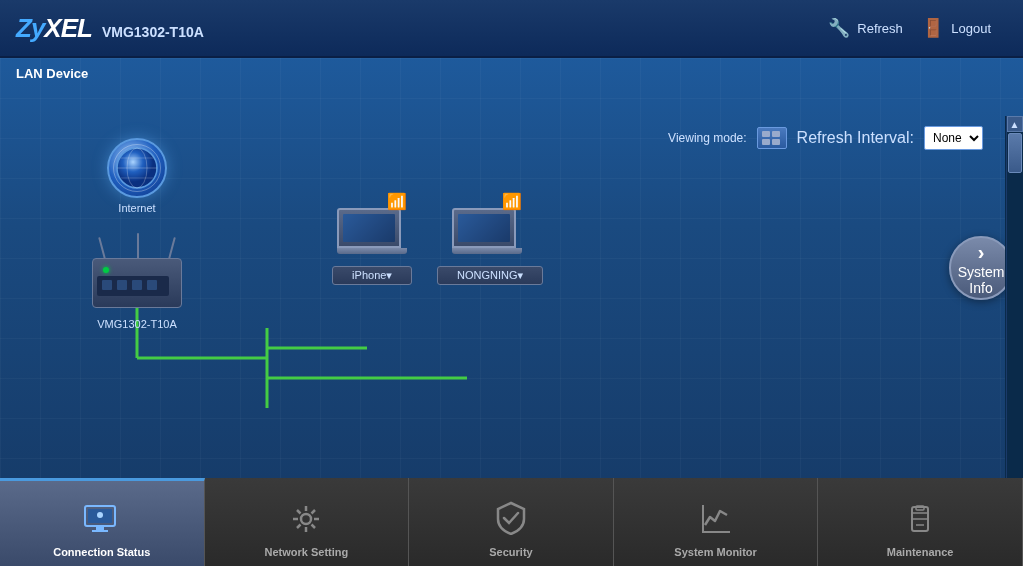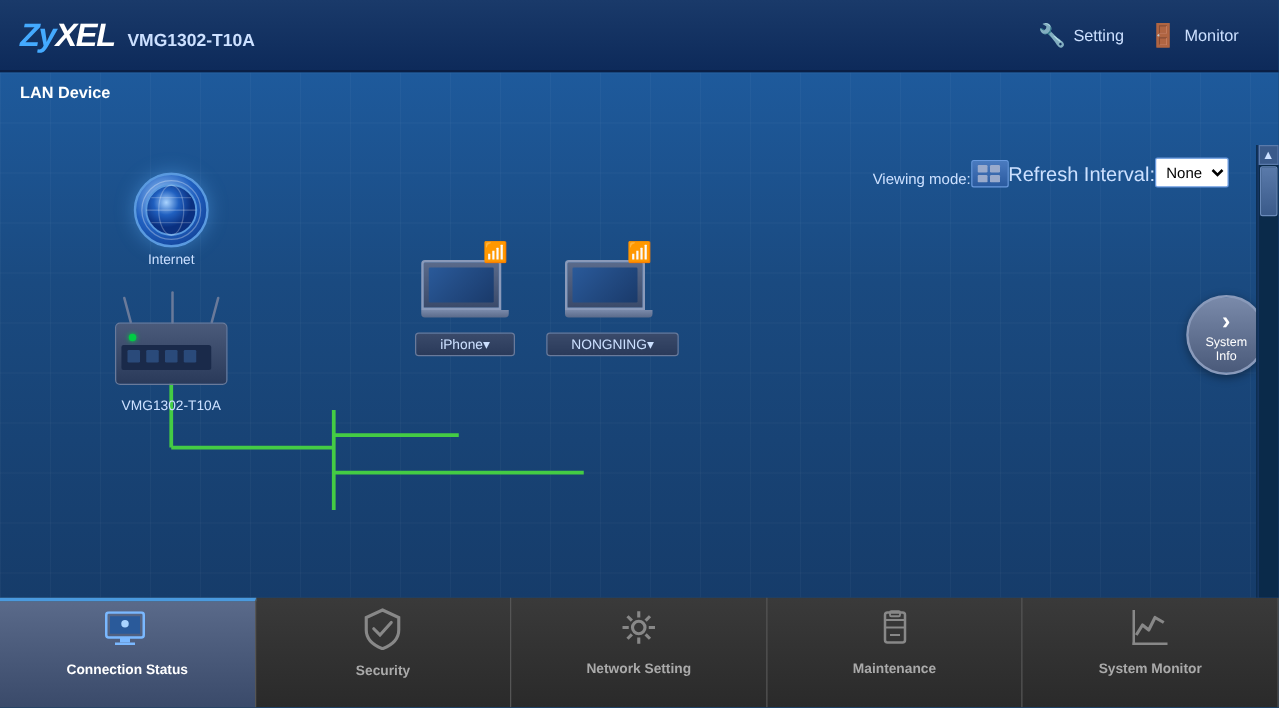--- a/index.html
+++ b/index.html
@@ -86,21 +86,22 @@
       display: flex;
       align-items: center;
       padding: 8px 16px;
       gap: 12px;
     }
     #toolbar-right {
       position: absolute;
       right: 40px;
       top: 68px;
       display: flex;
-      align-items: flex-end;
+      align-items: center;
+      gap: 10px;
     }
     #view-icon-btn {
       width: 30px;
       height: 22px;
       background: linear-gradient(to bottom, #4a7abf, #2a5a9f);
       border: 1px solid #6a9adf;
       border-radius: 2px;
       cursor: pointer;
       display: flex;
       align-items: center;
@@ -362,21 +363,21 @@
       height: 88px;
       background: linear-gradient(to bottom, #3a3a3a, #2a2a2a);
       display: flex;
       align-items: stretch;
     }
     .tab-item {
       flex: 1;
       display: flex;
       flex-direction: column;
       align-items: center;
-      justify-content: flex-start;
+      justify-content: flex-end;
       gap: 4px;
       cursor: pointer;
       border-right: 1px solid #555;
       padding: 8px 4px;
     }
     .tab-item.active {
       background: linear-gradient(to bottom, #5a6a8a, #3a4a6a);
       border-top: 3px solid #4a9adf;
     }
     .tab-icon {
@@ -403,25 +404,25 @@
 <div id="header">
   <div id="logo-area">
     <div id="logo-text">
       <span id="logo-zy">Zy</span><span id="logo-xel">XEL</span>
     </div>
     <span id="model-name">VMG1302-T10A</span>
   </div>
   <div id="header-right">
     <a class="header-btn">
       <span class="header-btn-icon">🔧</span>
-      <span>Setting</span>
+      <span>Refresh</span>
     </a>
     <a class="header-btn">
       <span class="header-btn-icon">🚪</span>
-      <span>Monitor</span>
+      <span>Logout</span>
     </a>
   </div>
 </div>
 
 <div id="main">
 
   <div id="toolbar">
     <span style="color:#fff;font-size:13px;font-weight:bold;">LAN Device</span>
   </div>
 
@@ -516,21 +517,21 @@
         </div>
         <div class="laptop-base"></div>
       </div>
       <div class="device-label">NONGNING▾</div>
     </div>
 
   </div>
 
   <div id="system-info-btn">
     <span class="arrow-right">›</span>
-    <span style="font-size:10px;text-align:center;">System<br>Info</span>
+    <span style="font-size:14px;text-align:center;">System<br>Info</span>
   </div>
 
   <div id="scrollbar">
     <div class="scroll-arrow">▲</div>
     <div class="scroll-track">
       <div class="scroll-thumb"></div>
     </div>
 
   </div>
 
@@ -543,30 +544,20 @@
       <svg width="36" height="30" viewBox="0 0 36 30">
         <rect x="1" y="1" width="30" height="20" rx="2" fill="none" stroke="#7ab8ff" stroke-width="2"></rect>
         <rect x="4" y="4" width="24" height="14" fill="#2a5a9a"></rect>
         <rect x="12" y="21" width="8" height="4" fill="#7ab8ff"></rect>
         <rect x="8" y="25" width="16" height="2" fill="#7ab8ff"></rect>
 
         <circle cx="16" cy="10" r="3" fill="#aad4ff"></circle>
       </svg>
     </div>
     <span class="tab-label">Connection Status</span>
-  </div>
-
-  <div class="tab-item">
-    <div class="tab-icon">
-      <svg width="30" height="34" viewBox="0 0 30 34">
-        <path d="M15 2 L28 8 L28 18 Q28 28 15 33 Q2 28 2 18 L2 8 Z" fill="none" stroke="#888" stroke-width="2.5"></path>
-        <path d="M8 17 L13 22 L22 12" stroke="#888" stroke-width="2.5" fill="none" stroke-linecap="round"></path>
-      </svg>
-    </div>
-    <span class="tab-label">Security</span>
   </div>
 
   <div class="tab-item">
     <div class="tab-icon">
       <svg width="32" height="32" viewBox="0 0 32 32">
         <circle cx="16" cy="16" r="5" fill="none" stroke="#888" stroke-width="2.5"></circle>
         <g stroke="#888" stroke-width="2.5">
           <line x1="16" y1="3" x2="16" y2="8"></line>
           <line x1="16" y1="24" x2="16" y2="29"></line>
           <line x1="3" y1="16" x2="8" y2="16"></line>
@@ -576,35 +567,45 @@
           <line x1="25" y1="7" x2="21.5" y2="10.5"></line>
           <line x1="10.5" y1="21.5" x2="7" y2="25"></line>
         </g>
       </svg>
     </div>
     <span class="tab-label">Network Setting</span>
   </div>
 
   <div class="tab-item">
     <div class="tab-icon">
+      <svg width="30" height="34" viewBox="0 0 30 34">
+        <path d="M15 2 L28 8 L28 18 Q28 28 15 33 Q2 28 2 18 L2 8 Z" fill="none" stroke="#888" stroke-width="2.5"></path>
+        <path d="M8 17 L13 22 L22 12" stroke="#888" stroke-width="2.5" fill="none" stroke-linecap="round"></path>
+      </svg>
+    </div>
+    <span class="tab-label">Security</span>
+  </div>
+
+  <div class="tab-item">
+    <div class="tab-icon">
+      <svg width="32" height="32" viewBox="0 0 32 32">
+        <rect x="2" y="28" width="28" height="2" fill="#888"></rect>
+        <rect x="2" y="2" width="2" height="28" fill="#888"></rect>
+        <polyline points="5,22 10,14 15,18 20,8 27,12" fill="none" stroke="#888" stroke-width="2.5" stroke-linejoin="round"></polyline>
+      </svg>
+    </div>
+    <span class="tab-label">System Monitor</span>
+  </div>
+
+  <div class="tab-item">
+    <div class="tab-icon">
       <svg width="32" height="32" viewBox="0 0 32 32">
         <rect x="8" y="4" width="16" height="24" rx="2" fill="none" stroke="#888" stroke-width="2"></rect>
         <line x1="8" y1="10" x2="24" y2="10" stroke="#888" stroke-width="1.5"></line>
         <line x1="8" y1="16" x2="24" y2="16" stroke="#888" stroke-width="1.5"></line>
         <rect x="12" y="3" width="8" height="4" rx="1" fill="none" stroke="#888" stroke-width="1.5"></rect>
         <line x1="12" y1="22" x2="20" y2="22" stroke="#888" stroke-width="1.5"></line>
       </svg>
     </div>
     <span class="tab-label">Maintenance</span>
   </div>
 
-  <div class="tab-item">
-    <div class="tab-icon">
-      <svg width="32" height="32" viewBox="0 0 32 32">
-        <rect x="2" y="28" width="28" height="2" fill="#888"></rect>
-        <rect x="2" y="2" width="2" height="28" fill="#888"></rect>
-        <polyline points="5,22 10,14 15,18 20,8 27,12" fill="none" stroke="#888" stroke-width="2.5" stroke-linejoin="round"></polyline>
-      </svg>
-    </div>
-    <span class="tab-label">System Monitor</span>
-  </div>
-
 </div>
 
 </body></html>

